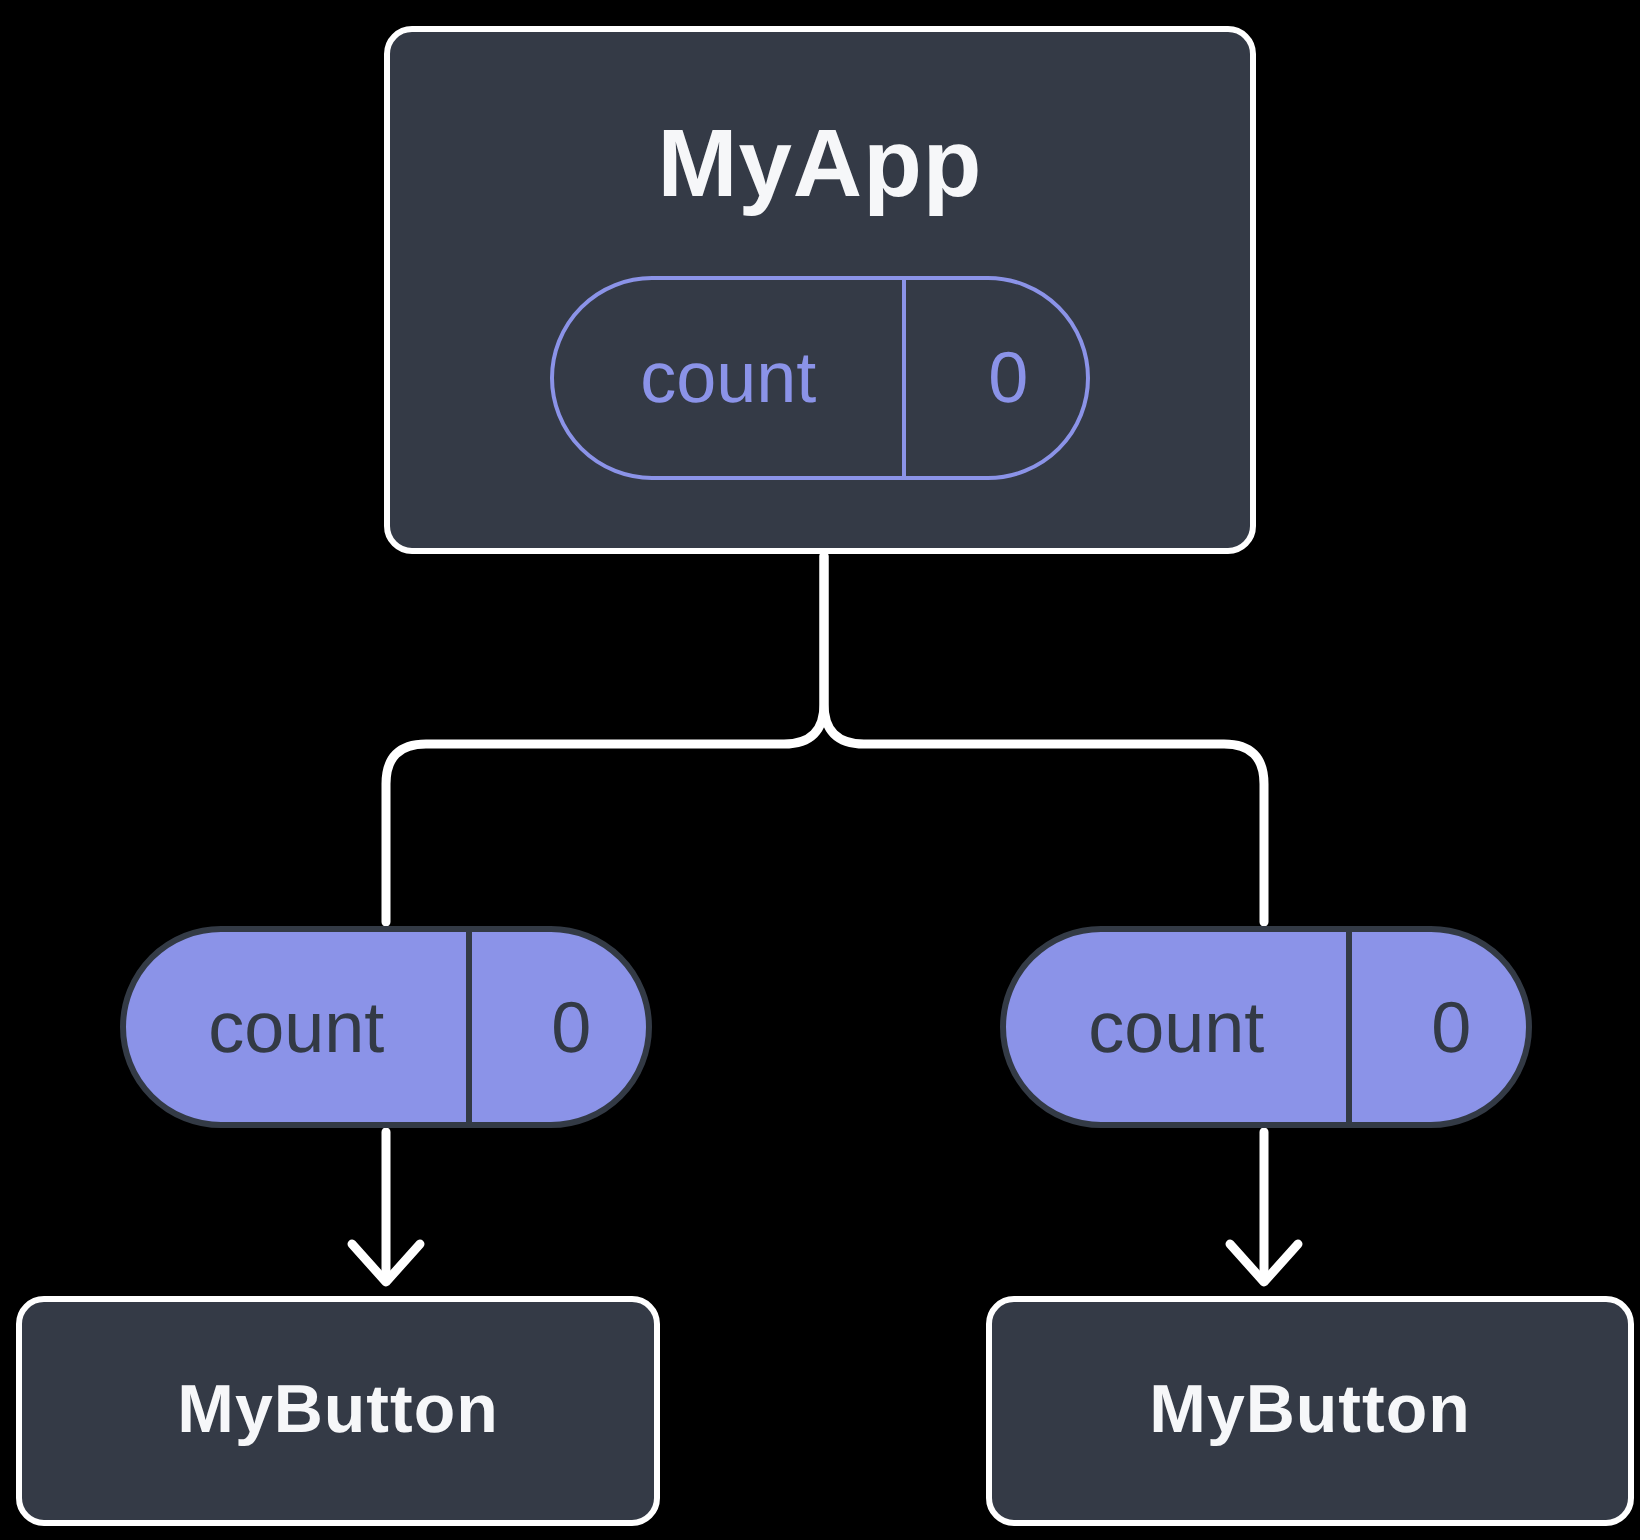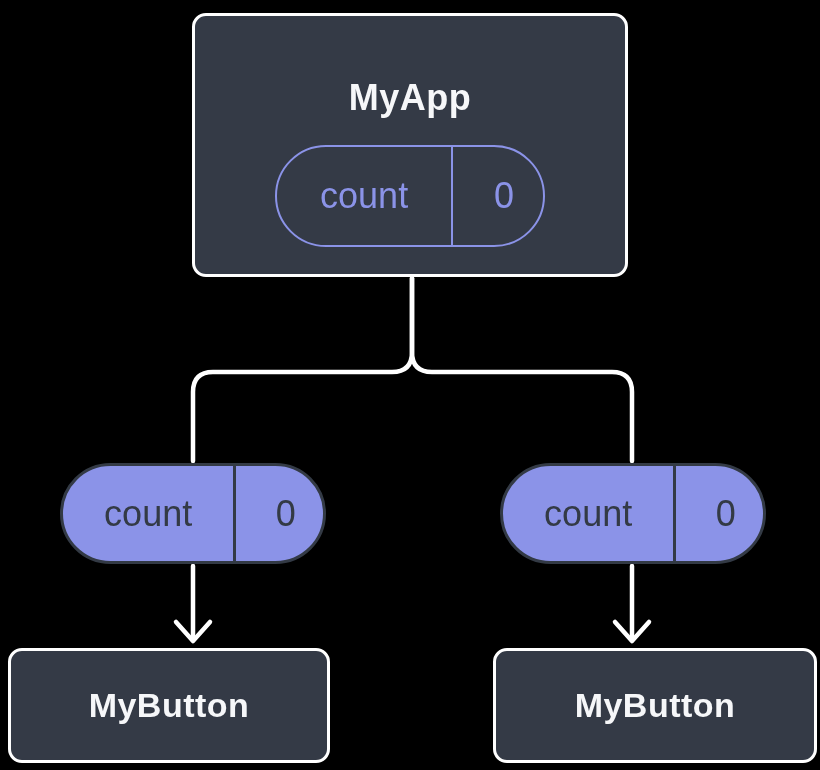--- a/index.html
+++ b/index.html
@@ -36,24 +36,24 @@
   }
   .root-node {
     left: 192px; top: 13px;
     width: 436px; height: 264px;
     display: flex;
     flex-direction: column;
     align-items: center;
   }
   .node-title {
     color: var(--text-light, #f6f7f9);
-    font-size: 36px;
+    font-size: 48px;
     font-weight: 700;
     letter-spacing: 0.5px;
-    margin-top: 60px;
+    margin-top: 38px;
     line-height: 1.2;
   }
   .child-node {
     top: 648px;
     width: 322px; height: 115px;
     display: flex;
     align-items: center;
     justify-content: center;
   }
   .child-left  { left: 8px; }

